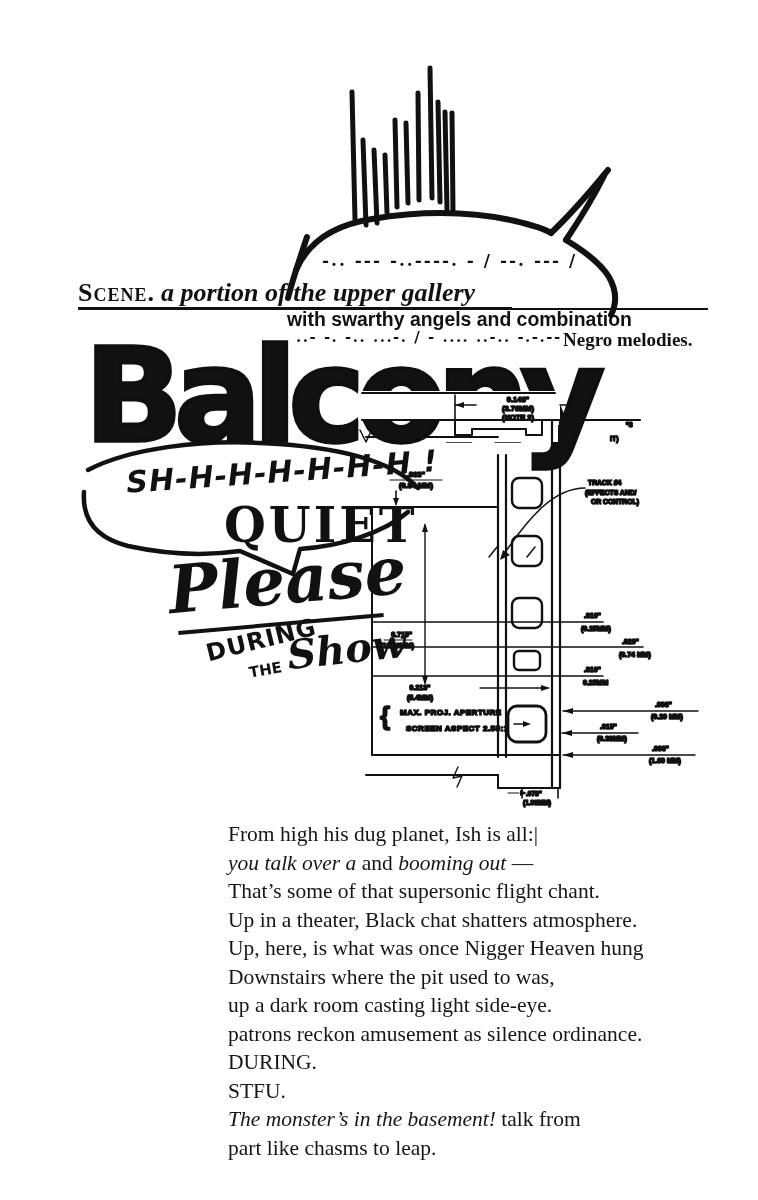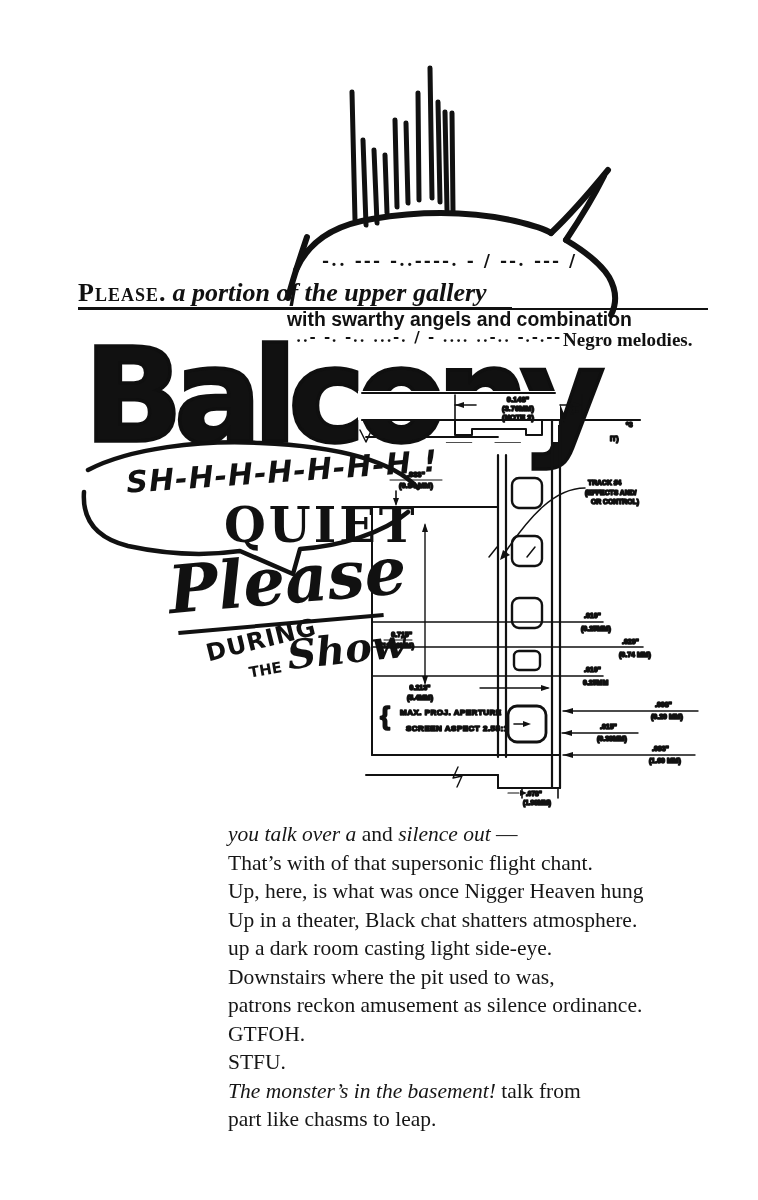--- a/index.html
+++ b/index.html
@@ -69,21 +69,21 @@
     </g>
     <g stroke-width="4.5">
       <path d="M88,470 C130,448 200,440 260,443 C330,446 390,458 418,488"></path>
       <path d="M84,492 C82,520 96,538 128,546 C165,554 205,556 240,551 L293,574 L300,549 C340,546 382,534 408,512"></path>
     </g>
   </svg>
 
   <div id="morse-top" class="abs morse">-.. --- -..----. - / --. --- /</div>
 
   <div id="scene-line" class="abs serifb">
-    <span id="scene-word">Please.</span><span id="scene-rest">a portion of the upper gallery</span>
+    <span id="scene-word">Scene.</span><span id="scene-rest">a portion of the upper gallery</span>
   </div>
   <div id="scene-rule-thick" class="abs"></div>
   <div id="scene-rule-thin" class="abs"></div>
 
   <div id="swarthy" class="abs sansb">with swarthy angels and combination</div>
   <div id="morse-mid" class="abs morse">..- -. -.. ...-. / - .... ..-.. -.-.--</div>
   <div id="melodies" class="abs serifb">Negro melodies.</div>
 
   <div id="balcony" class="abs">Balcony</div>
 
@@ -219,26 +219,27 @@
       <path d="M172,403 V413"></path>
         <path d="M208,403 V413"></path>
       <path d="M158,408 H169" stroke-width="1.2"></path>
       <path d="M170,405 l7,3 -7,3 z" fill="#111" stroke="none"></path>
       <text x="176" y="411" font-size="6.5">.078"</text>
       <text x="173" y="420" font-size="6.5">(1.98MM)</text>
     </g>
   </svg>
 
   <div class="abs poem">
-    <div class="pline"><span class="it">you talk over a</span><span> and </span><span class="it">silence out</span><span> —</span></div>
-    <div class="pline"><span>That’s with of that supersonic flight chant.</span></div>
+    <div class="pline"><span>From high his dug planet, Ish is all:|</span></div>
+    <div class="pline"><span class="it">you talk over a</span><span> and </span><span class="it">booming out</span><span> —</span></div>
+    <div class="pline"><span>That’s some of that supersonic flight chant.</span></div>
+    <div class="pline"><span>Up in a theater, Black chat shatters atmosphere.</span></div>
     <div class="pline"><span>Up, here, is what was once Nigger Heaven hung</span></div>
-    <div class="pline"><span>Up in a theater, Black chat shatters atmosphere.</span></div>
+    <div class="pline"><span>Downstairs where the pit used to was,</span></div>
     <div class="pline"><span>up a dark room casting light side-eye.</span></div>
-    <div class="pline"><span>Downstairs where the pit used to was,</span></div>
     <div class="pline"><span>patrons reckon amusement as silence ordinance.</span></div>
-    <div class="pline"><span>GTFOH.</span></div>
+    <div class="pline"><span>DURING.</span></div>
     <div class="pline"><span>STFU.</span></div>
     <div class="pline"><span class="it">The monster’s in the basement!</span><span> talk from</span></div>
     <div class="pline"><span>part like chasms to leap.</span></div>
   </div>
 
 </div>
 
 </body></html>

